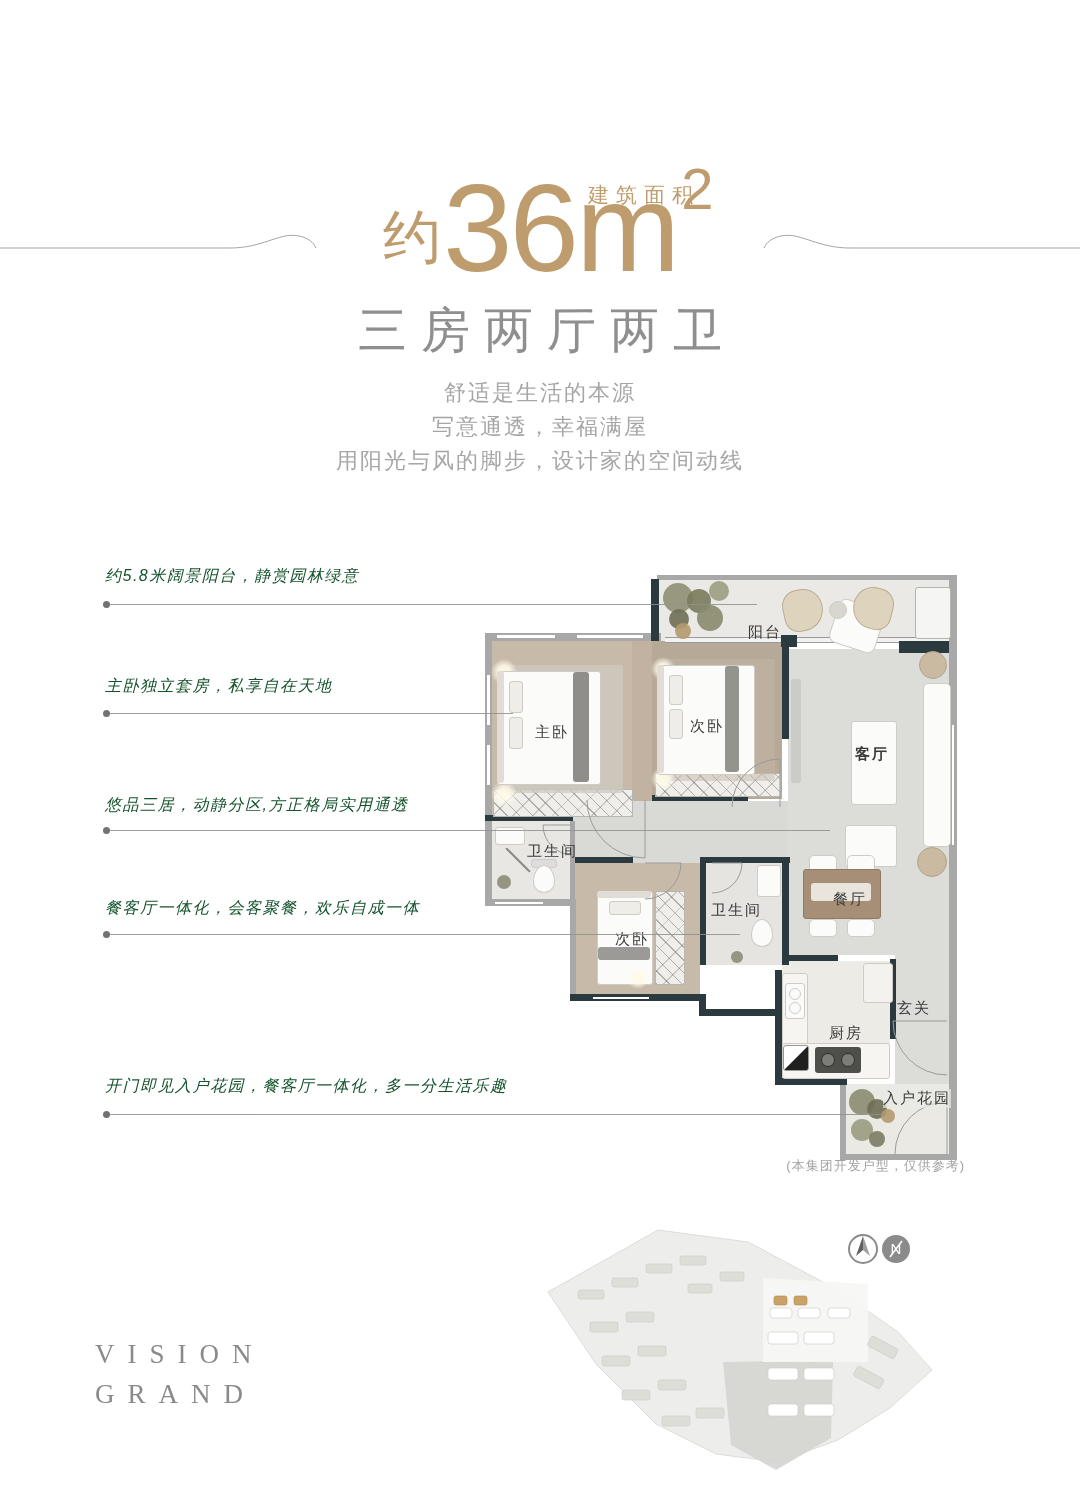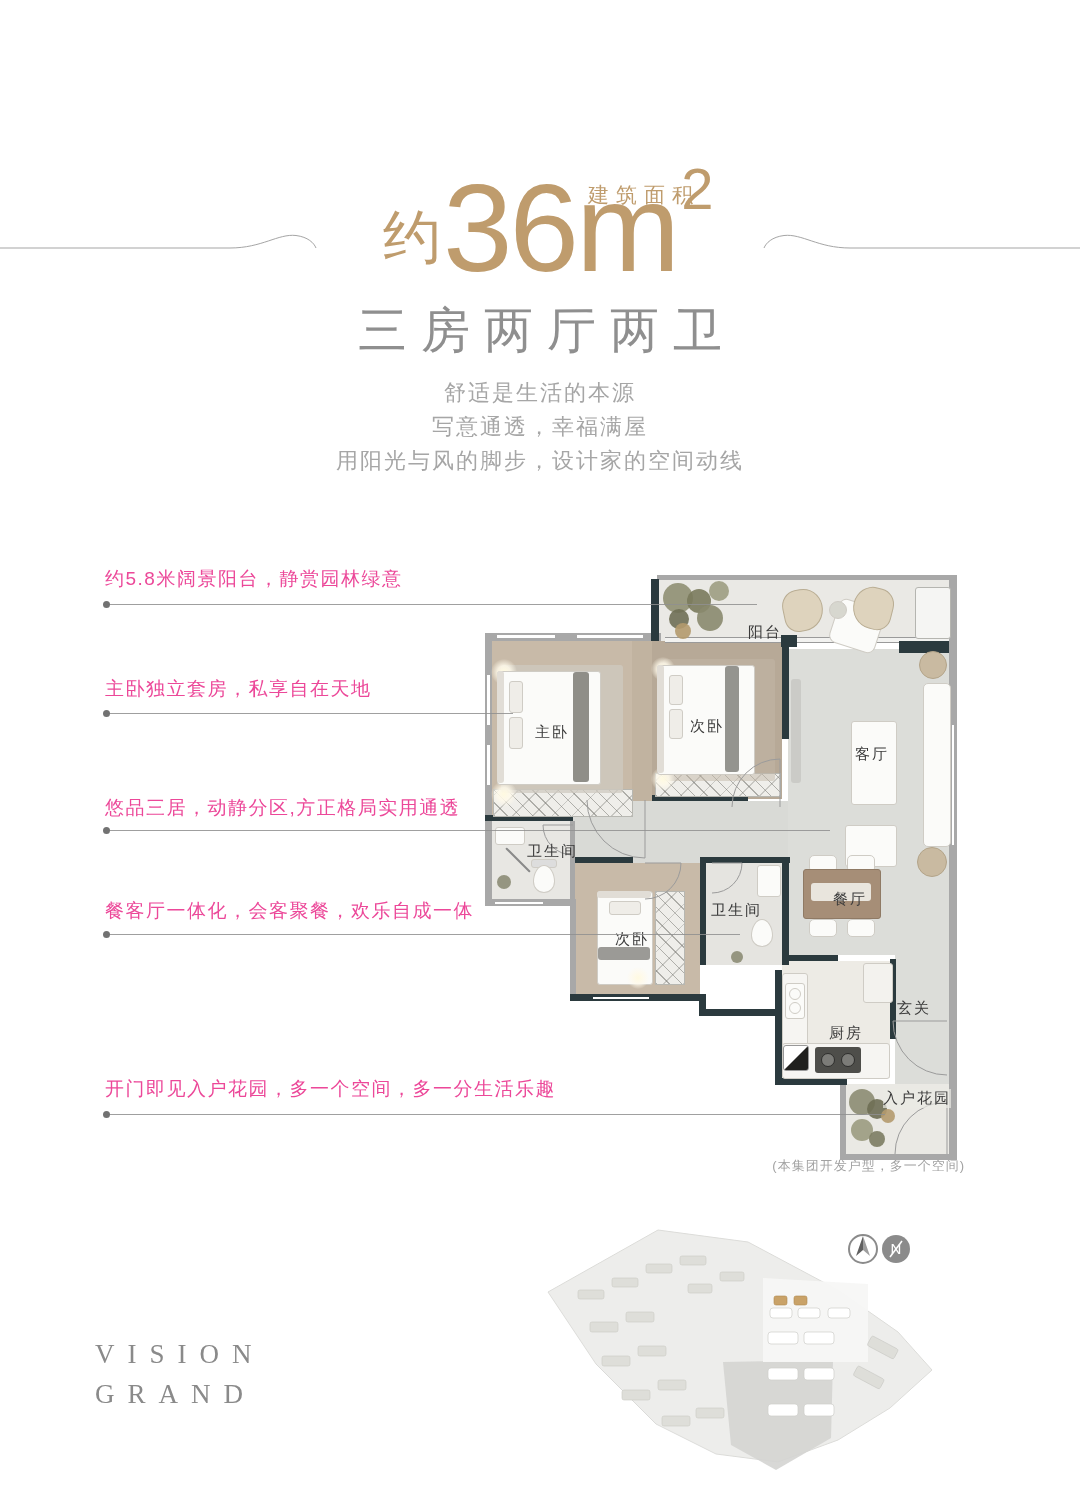--- a/index.html
+++ b/index.html
@@ -11,21 +11,21 @@
   .bignum .prefix{font-size:58px;line-height:1;margin:0 2px 10px 0;}
   .bignum .value{font-size:125px;line-height:.78;letter-spacing:-3px;}
   .bignum .unit{font-size:125px;line-height:.78;letter-spacing:-3px;}
   .bignum .sup{font-size:58px;line-height:1;margin:0 0 58px 4px;}
   .swash{position:absolute;top:232px;}
   .subtitle{position:absolute;left:0;top:298px;width:1080px;text-align:center;
             font-size:49px;font-weight:300;color:#8f8f8f;letter-spacing:14px;text-indent:14px;}
   .desc{position:absolute;left:0;top:376px;width:1080px;text-align:center;
         font-size:22px;color:#a6a6a6;line-height:34px;letter-spacing:2px;}
   
-  .callout-text{position:absolute;left:105px;font-size:19px;color:#ec4899;letter-spacing:1.5px;}
+  .callout-text{position:absolute;left:105px;font-size:16px;color:#14532d;letter-spacing:1.5px;font-style:italic;}
   .callout-line{position:absolute;left:105px;height:1px;background:#8f8f8f;opacity:.85;z-index:5;}
   .callout-line::before{content:"";position:absolute;left:-2px;top:-3px;width:7px;height:7px;
         border-radius:50%;background:#5a5a5a;}
   
   #plan{position:absolute;left:485px;top:575px;width:486px;height:592px;z-index:1;}
   #plan .fill{position:absolute;}
   #plan .gw{position:absolute;background:#a8a8a8;}
   #plan .dw{position:absolute;background:#2b3a3e;}
   #plan .win{position:absolute;background:#ffffff;}
   #plan .slide{position:absolute;height:4px;background:#f2f2f0;border-top:1px solid #9a9a9a;border-bottom:1px solid #9a9a9a;}
@@ -77,21 +77,21 @@
 
   <div class="callout-text" style="top:676px;">主卧独立套房，私享自在天地</div>
   <div class="callout-line" style="top:713px;width:408px;"></div>
 
   <div class="callout-text" style="top:795px;">悠品三居，动静分区,方正格局实用通透</div>
   <div class="callout-line" style="top:830px;width:725px;"></div>
 
   <div class="callout-text" style="top:898px;text-align:right;">餐客厅一体化，会客聚餐，欢乐自成一体</div>
   <div class="callout-line" style="top:934px;width:635px;"></div>
 
-  <div class="callout-text" style="top:1076px;">开门即见入户花园，多一个空间，多一分生活乐趣</div>
+  <div class="callout-text" style="top:1076px;">开门即见入户花园，餐客厅一体化，多一分生活乐趣</div>
   <div class="callout-line" style="top:1114px;width:780px;"></div>
 
   <div id="plan">
 
     <div class="fill" style="left:172px;top:4px;width:292px;height:62px;background:#eae9e5;"></div>
     <div class="fill" style="left:7px;top:66px;width:140px;height:178px;background:#c8baa8;"></div>
     <div class="fill" style="left:147px;top:66px;width:20px;height:178px;background:#c1b3a0;"></div>
     <div class="fill" style="left:167px;top:66px;width:130px;height:158px;background:#b7a997;"></div>
     <div class="fill" style="left:303px;top:74px;width:161px;height:306px;background:#dcddd9;"></div>
     <div class="fill" style="left:85px;top:226px;width:218px;height:100px;background:#d9dad6;"></div>
@@ -230,31 +230,31 @@
         <path d="M227,288 L257,288 M257,288 A30,30 0 0 1 227,318"></path>
         <path d="M160,288 L196,288 M196,288 A36,36 0 0 1 160,324"></path>
         <path d="M462,446 L408,446 M408,446 A54,54 0 0 0 462,500"></path>
         <path d="M462,579 L462,527 M462,527 A52,52 0 0 0 410,579"></path>
       </g>
     </svg>
 
     <div class="label" style="left:263px;top:48px;">阳台</div>
     <div class="label" style="left:50px;top:148px;">主卧</div>
     <div class="label" style="left:205px;top:142px;">次卧</div>
-    <div class="label" style="left:370px;top:170px;">客厅</div>
+    <div class="label" style="left:370px;top:170px;font-weight:bold;">客厅</div>
     <div class="label" style="left:42px;top:267px;">卫生间</div>
     <div class="label" style="left:130px;top:355px;">次卧</div>
     <div class="label" style="left:226px;top:326px;">卫生间</div>
     <div class="label" style="left:348px;top:315px;">餐厅</div>
     <div class="label" style="left:344px;top:449px;">厨房</div>
     <div class="label" style="left:412px;top:424px;">玄关</div>
     <div class="label" style="left:398px;top:514px;background:rgba(234,233,228,.7);">入户花园</div>
   </div>
 
-  <div class="disclaimer">(本集团开发户型，多一个空间)</div>
+  <div class="disclaimer">(本集团开发户型，仅供参考)</div>
 
   <svg class="sitemap" width="402" height="286" viewBox="0 0 402 286">
     <path d="M10,80 L120,18 L210,30 L300,78 L360,120 L394,158 L352,196 L300,228 L240,250 L178,242 L118,212 L58,152 Z" fill="#ececE9" stroke="#d8d8d5" stroke-width="1" opacity=".9"></path>
     <path d="M185,150 L295,148 L293,226 L238,258 L193,233 Z" fill="#d4d4d1" opacity=".9"></path>
     <path d="M225,66 L330,72 L330,150 L225,150 Z" fill="#f7f7f5" opacity=".95"></path>
     <g fill="#dedeD9" stroke="#c9c9c5" stroke-width=".6">
       <rect x="40" y="78" width="26" height="9" rx="2"></rect>
         <rect x="74" y="66" width="26" height="9" rx="2"></rect>
       <rect x="108" y="52" width="26" height="9" rx="2"></rect>
         <rect x="142" y="44" width="26" height="9" rx="2"></rect>

